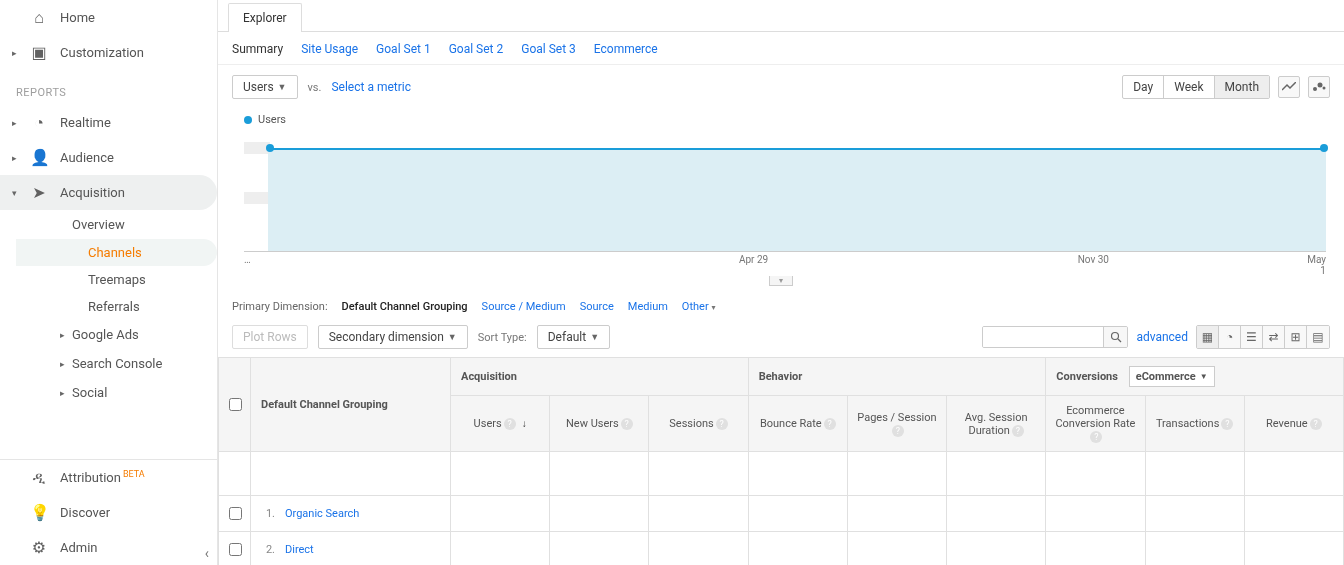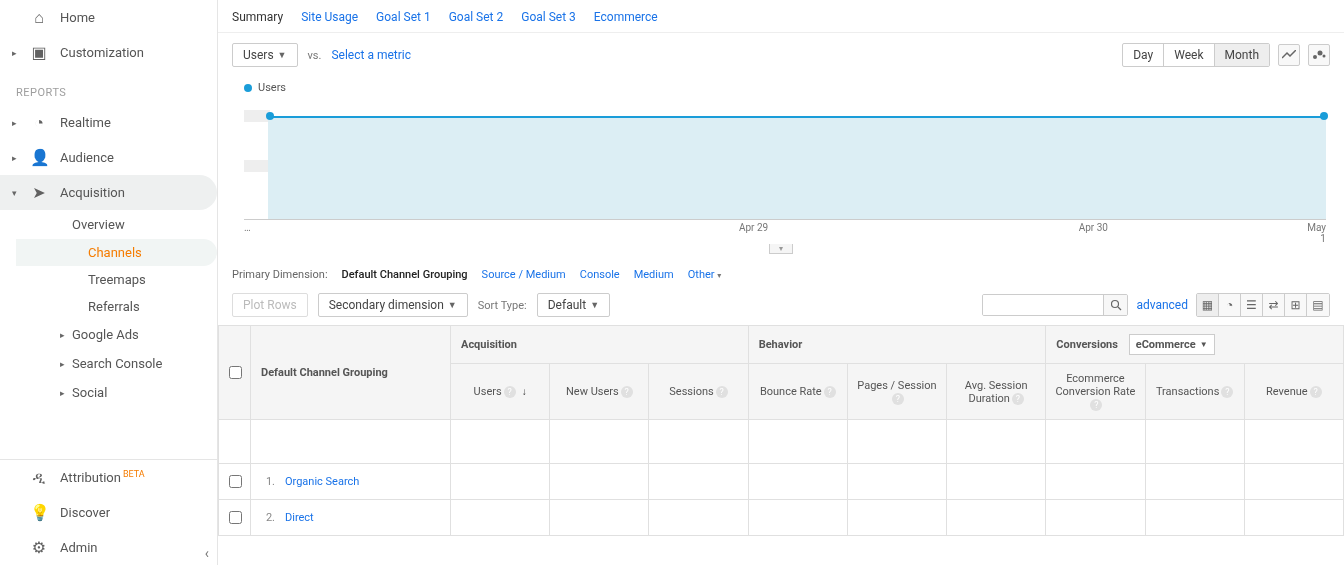--- a/index.html
+++ b/index.html
@@ -236,20 +236,23 @@
     <div class="side-item">
       <span class="chev"></span>
         <span class="mi">⚙</span>
       <span>Admin</span>
     </div>
   </div>
   <div class="collapse-handle">‹</div>
 </div>
 
 <div class="main">
+  <div class="tabbar">
+    <div class="tab">Explorer</div>
+  </div>
   <div class="viewrow">
     <span class="vlink active">Summary</span>
     <span class="vlink">Site Usage</span>
     <span class="vlink">Goal Set 1</span>
     <span class="vlink">Goal Set 2</span>
     <span class="vlink">Goal Set 3</span>
     <span class="vlink">Ecommerce</span>
   </div>
 
   <div class="metricrow">
@@ -289,31 +292,31 @@
       <div class="redact1"></div>
       <div class="redact2"></div>
       <div class="fill"></div>
       <div class="line"></div>
       <div class="ptL"></div>
       <div class="ptR"></div>
     </div>
     <div class="xaxis">
       <span>…</span>
       <span>Apr 29</span>
-      <span>Apr 30</span>
+      <span>Nov 30</span>
       <span>May 1</span>
     </div>
     <div class="scroll-nub">▾</div>
   </div>
 
   <div class="dimrow">
     <span class="lab">Primary Dimension:</span>
     <span class="cur">Default Channel Grouping</span>
     <span class="dlnk">Source / Medium</span>
-    <span class="dlnk">Console</span>
+    <span class="dlnk">Source</span>
     <span class="dlnk">Medium</span>
     <span class="dlnk"><span>Other</span> <span class="caret">▾</span></span>
   </div>
 
   <div class="ctrlrow">
     <span class="btn disabled">Plot Rows</span>
     <span class="btn">
         <span>Secondary dimension</span> 
         <span class="caret">▼</span>
       </span>

